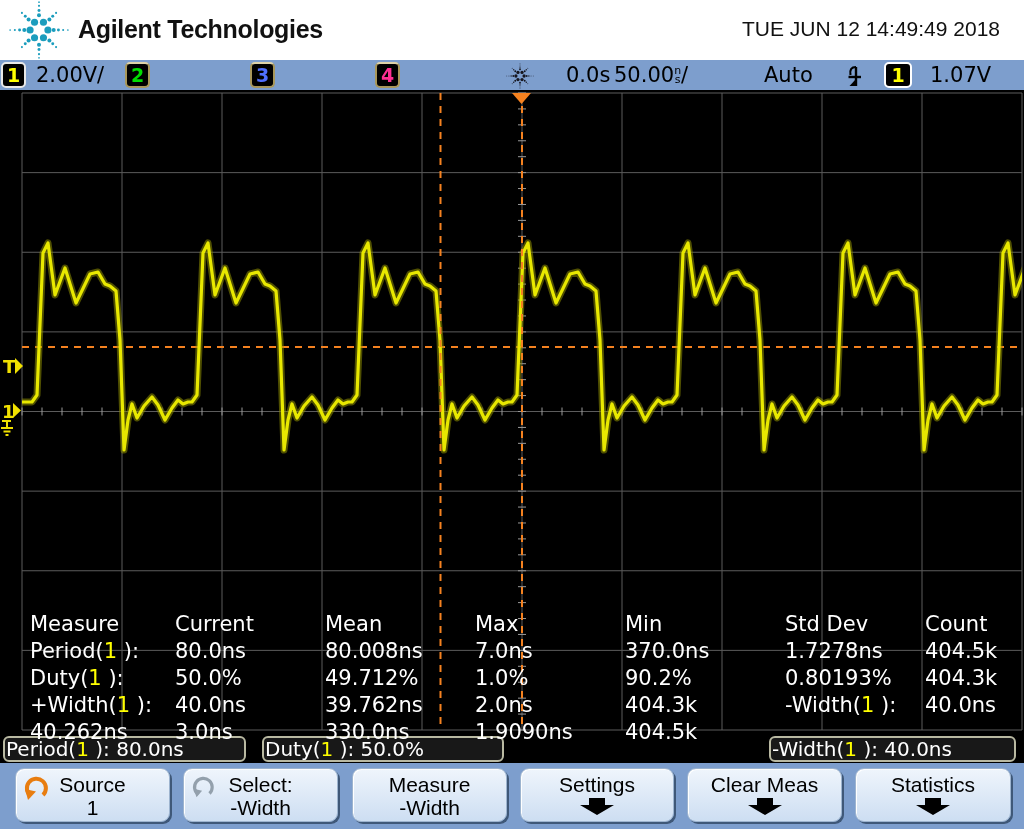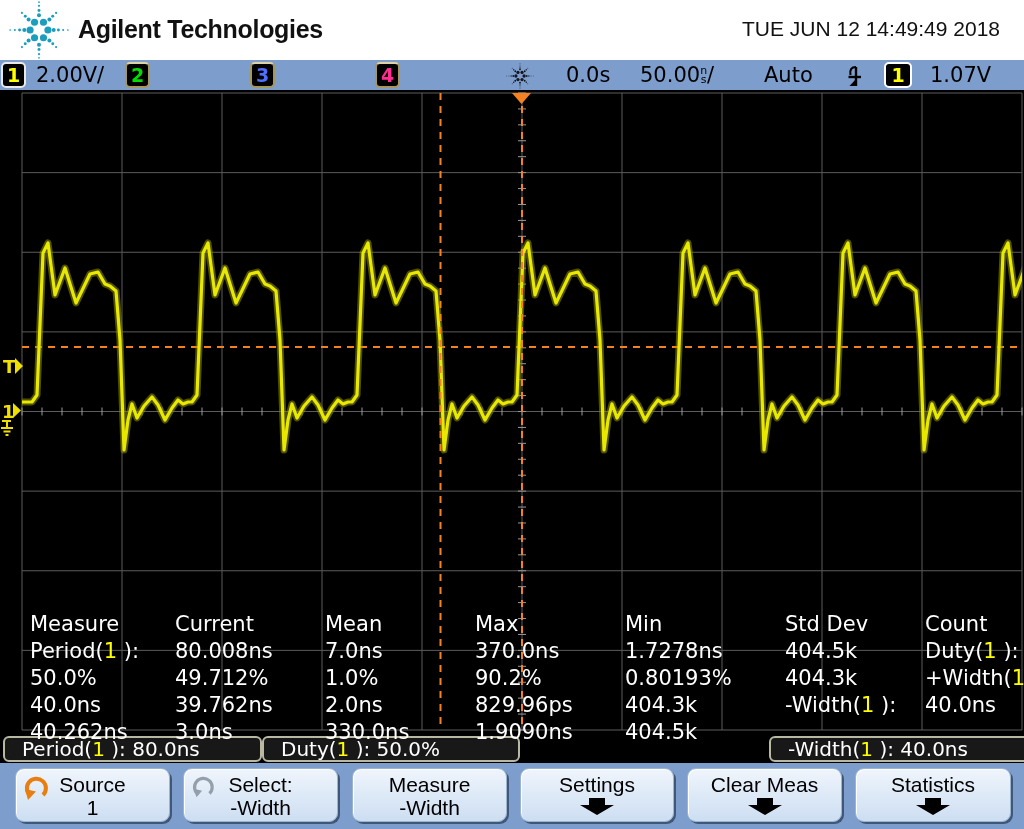--- a/index.html
+++ b/index.html
@@ -39,21 +39,21 @@
   
   .meas-table{position:absolute;left:30px;top:521px;width:975px;display:grid;
               grid-template-columns:145px 150px 150px 150px 160px 140px 80px;
               font-family:"DejaVu Sans",sans-serif;font-size:21px;line-height:27px;color:#fff;z-index:3;}
   .meas-table .chan{color:#ffff00;}
   .mc{white-space:pre;}
   
   .badgerow{position:absolute;top:733px;left:0;width:1024px;height:30px;background:#000;}
   .badge{position:absolute;top:3px;height:22px;background:#181818;border:2px solid #b9b9a2;
          border-radius:6px;color:#fff;font-family:"DejaVu Sans",sans-serif;font-size:20px;
-         line-height:22px;padding-left:17px;white-space:pre;overflow:hidden;}
+         line-height:22px;padding-left:1px;white-space:pre;overflow:hidden;}
   .badge .chan{color:#ffff00;}
   
   .softkeys{position:absolute;top:763px;left:0;width:1024px;height:78px;background:#7d9ecd;}
   .skbtn{position:absolute;top:5px;height:52px;border-radius:9px;cursor:pointer;
          background:linear-gradient(#eff5fc,#cddef2);border:1px solid #9db4cf;
          box-shadow:2px 2px 0 #3f5878, inset 1px 1px 0 #ffffff;
          text-align:center;color:#000;font-size:21px;}
   .sk1{margin-top:4px;line-height:24px;}
   .sk2{line-height:22px;}
   .skicon{position:absolute;left:6px;top:5px;}
@@ -141,21 +141,21 @@
         <circle cx="18.999999999999996" cy="2.960000000000001" r="0.48" fill="#16161f"></circle>
         <circle cx="23.7517575695736" cy="9.2482424304264" r="0.9119999999999999" fill="#16161f"></circle>
         <circle cx="25.27910821693654" cy="7.720891783063458" r="0.6719999999999999" fill="#16161f"></circle>
         <circle cx="26.806458864299483" cy="6.193541135700515" r="0.48" fill="#16161f"></circle>
         <circle cx="32.2" cy="14" r="0.384" fill="#16161f"></circle>
         <circle cx="5.800000000000001" cy="14" r="0.384" fill="#16161f"></circle>
         <circle cx="19" cy="1.2800000000000011" r="0.384" fill="#16161f"></circle>
         <circle cx="19" cy="26.72" r="0.384" fill="#16161f"></circle>
       </svg>
     <div class="sb-item" style="left:566px">0.0s</div>
-    <div class="sb-item" style="left:640px">
+    <div class="sb-item" style="left:614px">
       <span>50.00</span><span class="tb-frac"><div>n</div><div>s</div></span><span>/</span>
     </div>
     <div class="sb-item" style="left:764px">Auto</div>
     <svg class="sb-item" style="left:846px;top:2px" width="16" height="26" viewBox="0 0 16 26">
       <path d="M10,3 q-7,0 -5.5,8" stroke="#000" stroke-width="2.2" fill="none"></path>
       <line x1="10" y1="3" x2="10" y2="22" stroke="#000" stroke-width="2.4"></line>
       <line x1="2.5" y1="13" x2="15" y2="13" stroke="#000" stroke-width="2.4"></line>
       <polygon points="10,22 10,15 3.5,22" fill="#000"></polygon>
     </svg>
     <div class="trbadge">1</div>
@@ -310,39 +310,39 @@
     <div class="meas-table">
       <div class="mc">Measure</div>
       <div class="mc">Current</div>
       <div class="mc">Mean</div>
       <div class="mc">Max</div>
       <div class="mc">Min</div>
       <div class="mc">Std Dev</div>
       <div class="mc">Count</div>
 
       <div class="mc"><span>Period(</span><span class="chan">1</span><span> ):</span></div>
+      <div class="mc">80.0ns</div>
       <div class="mc">80.008ns</div>
       <div class="mc">7.0ns</div>
       <div class="mc">370.0ns</div>
       <div class="mc">1.7278ns</div>
       <div class="mc">404.5k</div>
 
       <div class="mc"><span>Duty(</span><span class="chan">1</span><span> ):</span></div>
       <div class="mc">50.0%</div>
       <div class="mc">49.712%</div>
       <div class="mc">1.0%</div>
       <div class="mc">90.2%</div>
       <div class="mc">0.80193%</div>
       <div class="mc">404.3k</div>
 
       <div class="mc"><span>+Width(</span><span class="chan">1</span><span> ):</span></div>
       <div class="mc">40.0ns</div>
       <div class="mc">39.762ns</div>
       <div class="mc">2.0ns</div>
-      <div class="mc">829.96ps</div>
       <div class="mc">404.3k</div>
 
       <div class="mc"><span>-Width(</span><span class="chan">1</span><span> ):</span></div>
       <div class="mc">40.0ns</div>
       <div class="mc">40.262ns</div>
       <div class="mc">3.0ns</div>
       <div class="mc">330.0ns</div>
       <div class="mc">1.9090ns</div>
       <div class="mc">404.5k</div>
     </div>

